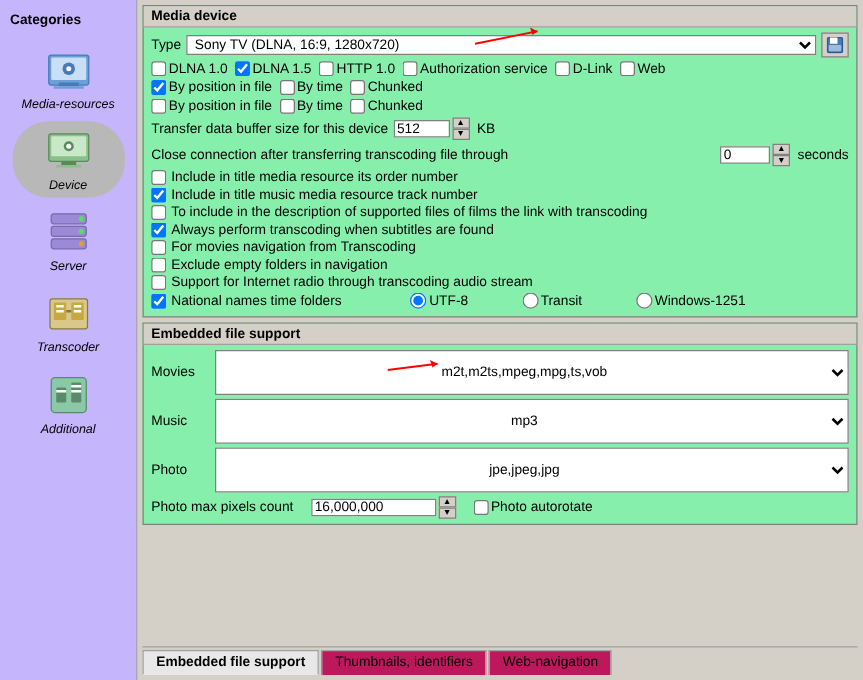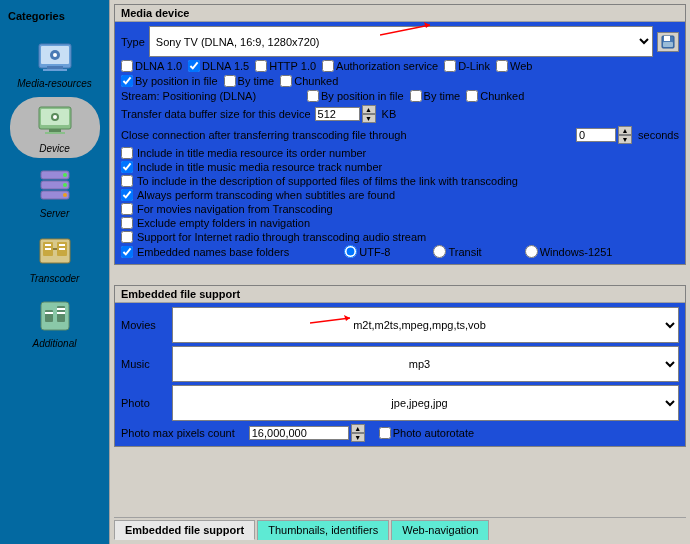--- a/index.html
+++ b/index.html
@@ -12,21 +12,21 @@
       overflow: hidden;
     }
     .main-container {
       display: flex;
       width: 690px;
       height: 544px;
     }
     
     .sidebar {
       width: 110px;
-      background: #0369a1;
+      background: #c4b5fd;
       border-right: 1px solid #a0a0a0;
       display: flex;
       flex-direction: column;
       align-items: center;
       padding-top: 8px;
       gap: 4px;
     }
     .sidebar-title {
       font-size: 11px;
       font-weight: bold;
@@ -63,23 +63,23 @@
     .content {
       flex: 1;
       display: flex;
       flex-direction: column;
       background: #d4d0c8;
       padding: 4px;
       overflow: hidden;
     }
     
     .panel {
-      background: #1d4ed8;
+      background: #86efac;
       border: 1px solid #808080;
-      margin-bottom: 20px;
+      margin-bottom: 4px;
     }
     .panel-title {
       background: #d4d0c8;
       font-weight: bold;
       font-size: 11px;
       padding: 2px 6px;
       border-bottom: 1px solid #a0a0a0;
       color: #000;
     }
     .panel-body {
@@ -95,21 +95,21 @@
       align-items: center;
       margin-bottom: 3px;
       gap: 4px;
     }
     .type-label {
       color: #000;
       white-space: nowrap;
     }
     select.type-select {
       flex: 1;
-      height: 31px;
+      height: 16px;
       font-size: 11px;
       border: 1px solid #808080;
       background: white;
       padding: 0 2px;
     }
     .save-btn {
       width: 22px;
       height: 20px;
       background: #d4d0c8;
       border: 1px solid #808080;
@@ -214,21 +214,21 @@
     .bottom-tabs {
       display: flex;
       border-top: 1px solid #a0a0a0;
       background: #d4d0c8;
       margin-top: auto;
       padding-top: 2px;
     }
     .tab {
       padding: 3px 10px;
       border: 1px solid #a0a0a0;
-      background: #5eead4;
+      background: #be185d;
       cursor: pointer;
       font-size: 11px;
       margin-right: 2px;
       border-bottom: none;
     }
     .tab.active {
       background: #e8e8e8;
       border-bottom: 1px solid #e8e8e8;
       font-weight: bold;
     }
@@ -401,21 +401,20 @@
               <span>By time</span>
             </div>
             <div class="checkbox-item">
               <input type="checkbox" style="">
               <span>Chunked</span>
             </div>
           </div>
         </div>
 
         <div class="pos-row">
-          <span class="pos-label">Stream: Positioning (DLNA)</span>
           <div class="pos-options">
             <div class="checkbox-item">
               <input type="checkbox" style="">
               <span>By position in file</span>
             </div>
             <div class="checkbox-item">
               <input type="checkbox" style="">
               <span>By time</span>
             </div>
             <div class="checkbox-item">
@@ -472,21 +471,21 @@
         <div class="check-line">
           <input type="checkbox" style="">
           <span>Exclude empty folders in navigation</span>
         </div>
         <div class="check-line">
           <input type="checkbox" style="">
           <span>Support for Internet radio through transcoding audio stream</span>
         </div>
         <div class="check-line">
           <input type="checkbox" checked="" style="">
-          <span>Embedded names base folders</span>
+          <span>National names time folders</span>
           <div class="radio-group">
             <div class="radio-item">
               <input type="radio" name="encoding" checked="" style="">
               <span>UTF-8</span>
             </div>
             <div class="radio-item">
               <input type="radio" name="encoding" style="">
               <span>Transit</span>
             </div>
             <div class="radio-item">

